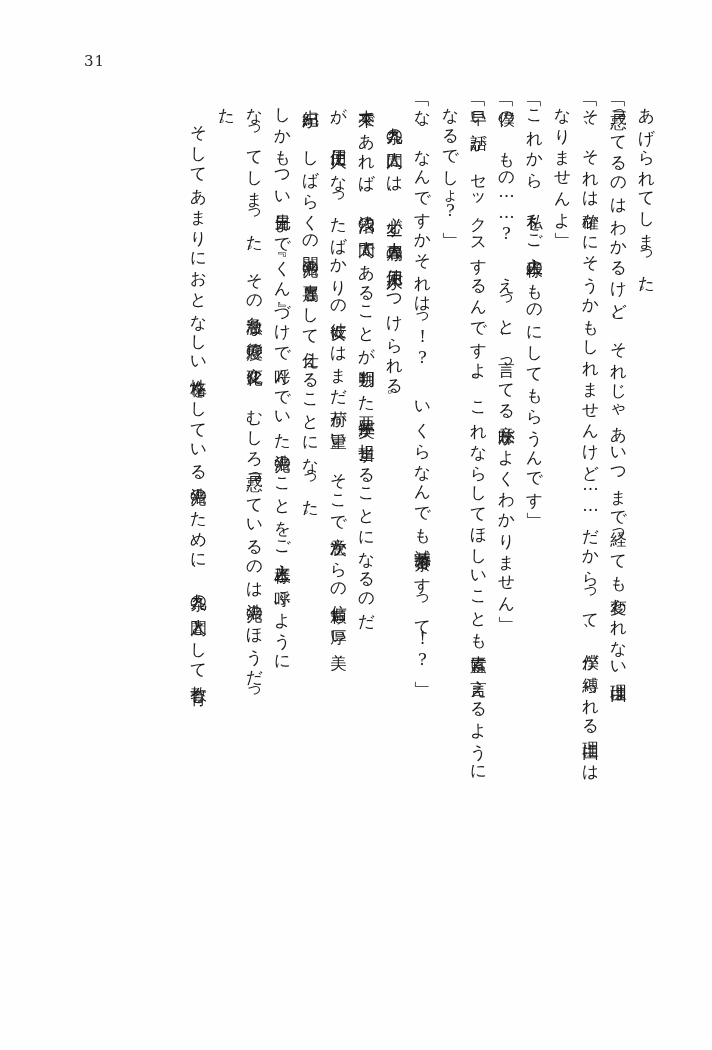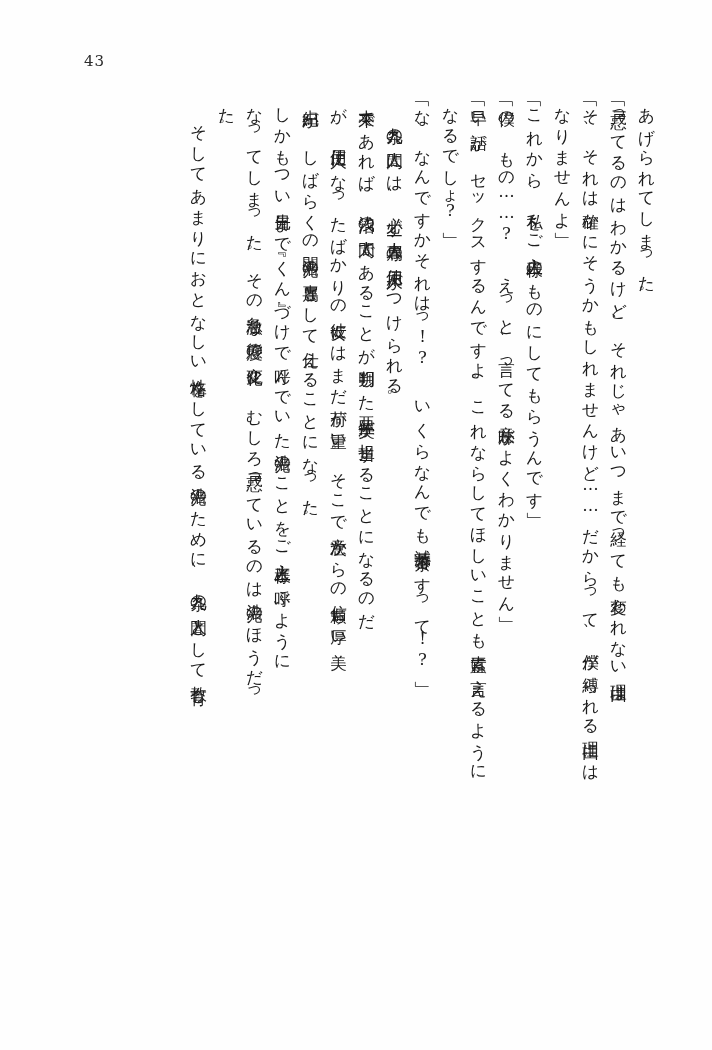--- a/index.html
+++ b/index.html
@@ -55,21 +55,21 @@
     font-weight: 400;
   }
   .vline.indent {
     padding-top: 18px;
   }
 </style>
 </head>
 <body>
 
 <div class="page">
-  <div class="page-number">43</div>
+  <div class="page-number">31</div>
   <div class="text-body">
       <div class="vline">あげられてしまった。</div>
       <div class="vline">「戸惑ってるのはわかるけど、それじゃあいつまで経っても変われない理由は</div>
       <div class="vline">「そ、それは確かにそうかもしれませんけど……だからって、僕が縛られる理由には</div>
       <div class="vline">なりませんよ」</div>
       <div class="vline">「これから、私をご主人様のものにしてもらうんです」</div>
       <div class="vline">「僕の、もの……? えっと、言ってる意味がよくわかりません」</div>
       <div class="vline">「早い話が、セックスするんですよ。これならしてほしいことも素直に言えるように</div>
       <div class="vline">なるでしょ?」</div>
       <div class="vline">「な、なんですかそれはっ!? いくらなんでも滅茶苦茶ですって!?」</div>

